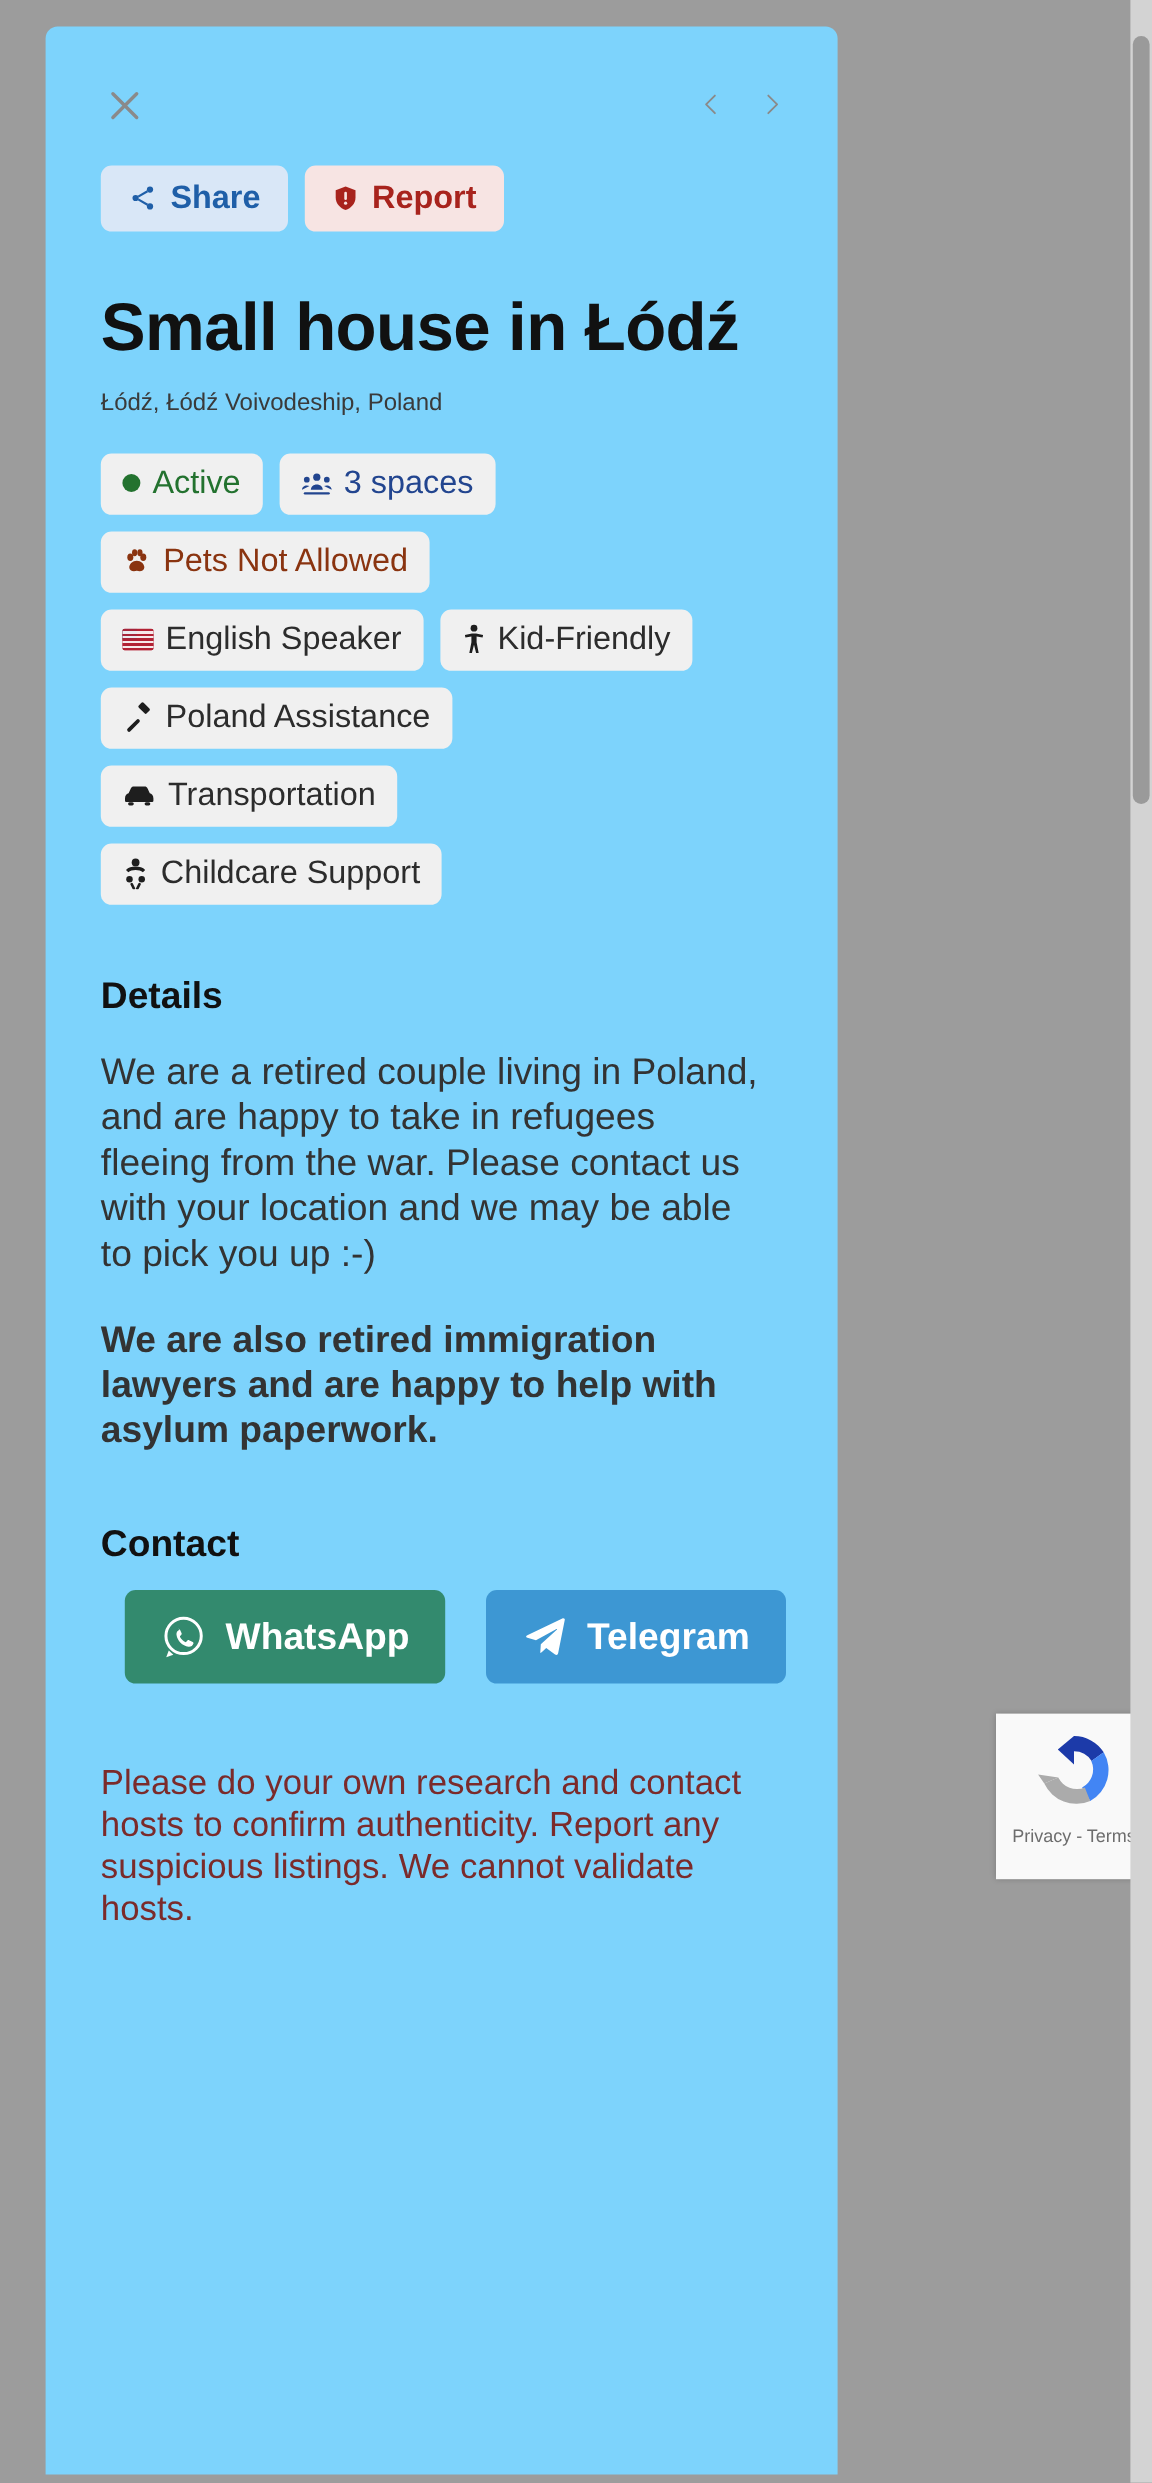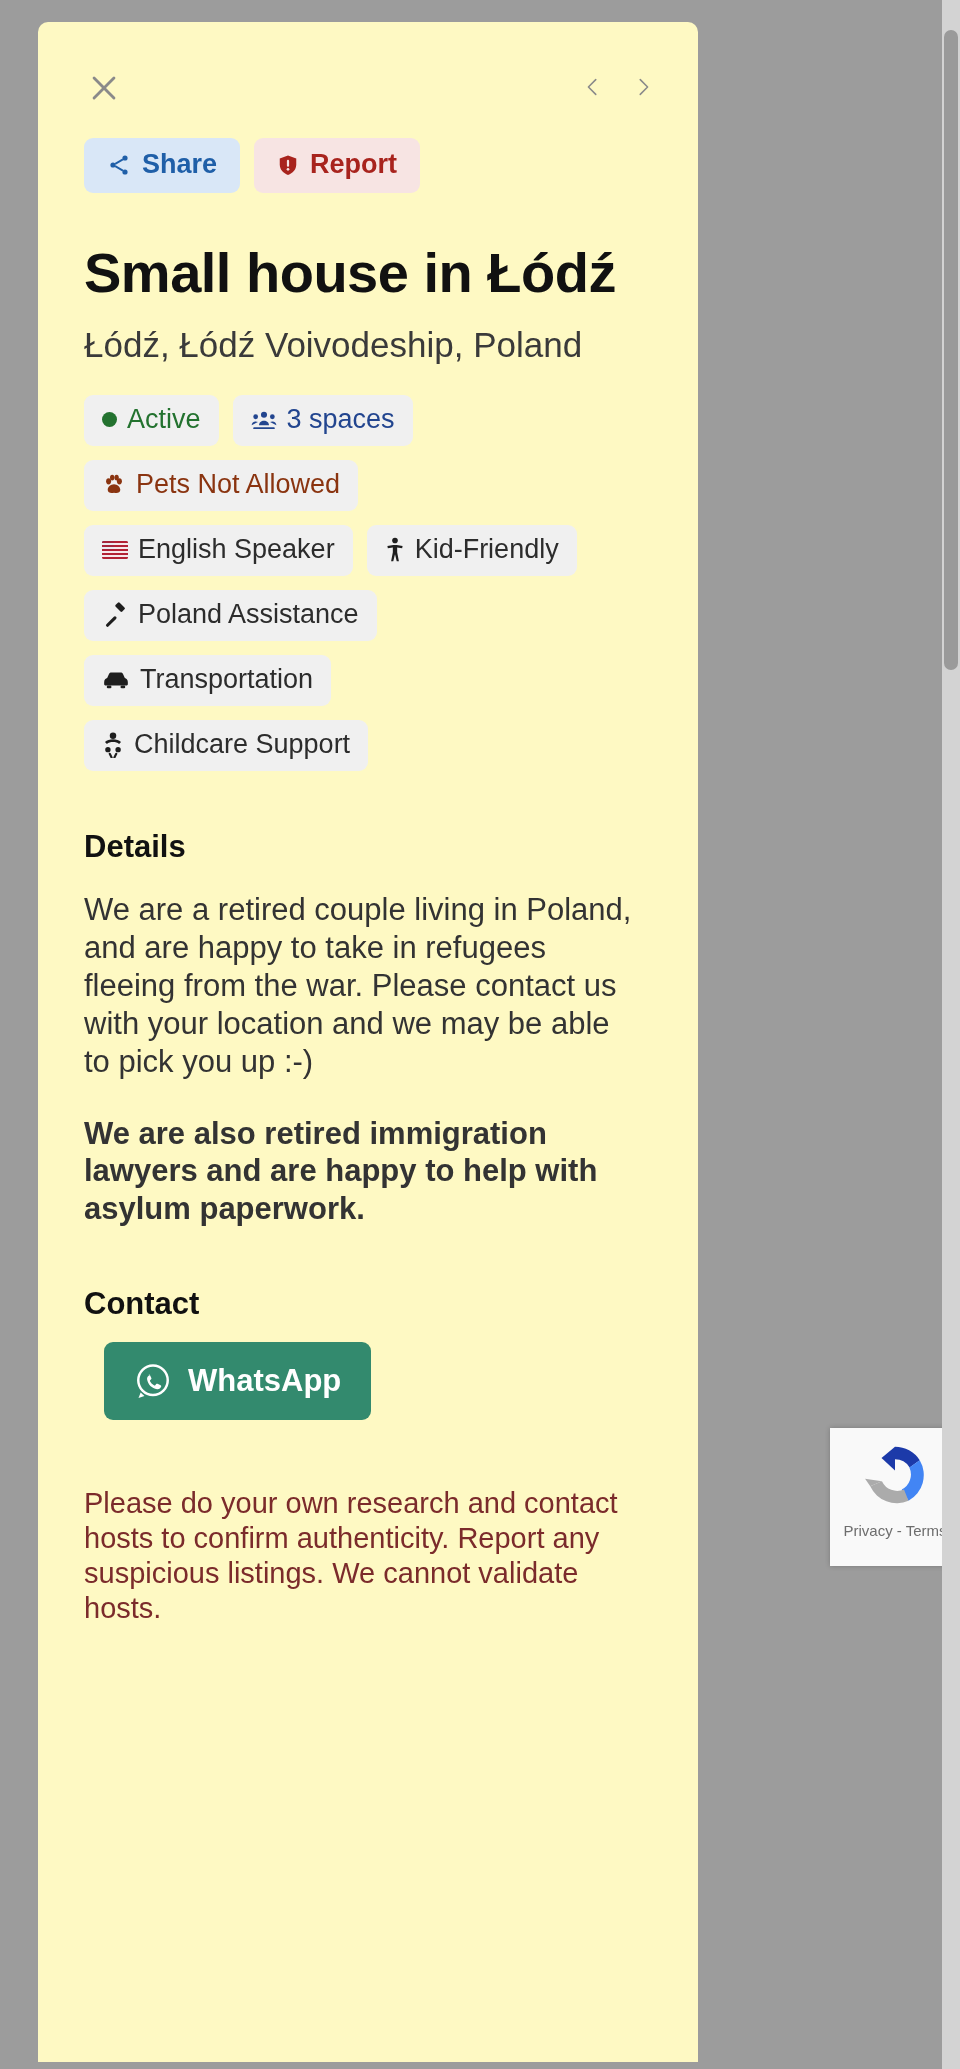--- a/index.html
+++ b/index.html
@@ -30,21 +30,21 @@
     background: #9a9a9a;
     border-radius: 7px;
   }
   
   .sheet {
     position: absolute;
     left: 38px;
     top: 22px;
     width: 660px;
     height: 2040px;
-    background: #fef9c3;
+    background: #7dd3fc;
     border-radius: 10px 10px 0 0;
     overflow: hidden;
   }
   
   .topbar {
     position: relative;
     height: 98px;
   }
   .close-btn {
     position: absolute;
@@ -99,21 +99,21 @@
     margin-top: 50px;
     font-size: 56px;
     font-weight: bold;
     letter-spacing: -0.5px;
     color: #111111;
     line-height: 1.08;
   }
   .subtitle {
     padding: 0 46px;
     margin-top: 22px;
-    font-size: 35px;
+    font-size: 20px;
     color: #3a3a3a;
   }
   
   .tags {
     padding: 0 46px;
     margin-top: 30px;
     display: flex;
     flex-wrap: wrap;
     gap: 14px 14px;
     max-width: 620px;
@@ -397,20 +397,28 @@
       <button class="contact-btn btn-whatsapp">
         <span class="chip-icon">
           <svg width="38" height="38" viewBox="0 0 32 32" fill="none">
             <circle cx="16" cy="15.4" r="12.4" stroke="#ffffff" stroke-width="2.1"></circle>
             <path d="M5.6 25.6 L3.8 30.4 L8.8 28.6 Z" fill="#ffffff"></path>
             <path d="M12.3 10.4 c.4-.1 .9 0 1.1 .5 l1.2 2.6 c.2 .4 .1 .8-.2 1.1 l-.8 .8 c-.2 .2-.3 .5-.1 .8 .8 1.5 2 2.7 3.6 3.5 .3 .1 .6 .1 .8-.2 l.8-.9 c.3-.3 .7-.4 1.1-.2 l2.6 1.2 c.4 .2 .6 .7 .5 1.1 -.4 1.5-1.9 2.5-3.5 2.3 -4.3-.6-7.8-4.1-8.4-8.4 -.2-1.6 .8-3.1 2.3-3.5 z" fill="#ffffff"></path>
           </svg>
         </span>
         <span>WhatsApp</span>
       </button>
+      <button class="contact-btn btn-telegram">
+        <span class="chip-icon">
+          <svg width="38" height="34" viewBox="0 0 32 28" fill="#ffffff">
+            <path d="M30 2.2 L25.4 25.4 c-.3 1.3-1.1 1.6-2.2 1 l-6.2-4.6 -3 2.9 c-.3 .3-.6 .6-1.2 .6 l.4-6.1 11.2-10.1 c.5-.4-.1-.7-.8-.3 L9.8 16.5 3.8 14.6 c-1.3-.4-1.3-1.3 .3-1.9 L28.3 1.1 c1.1-.4 2 .3 1.7 1.1 z"></path>
+          </svg>
+        </span>
+        <span>Telegram</span>
+      </button>
     </div>
 
     <p class="disclaimer">Please do your own research and contact hosts to confirm authenticity. Report any suspicious listings. We cannot validate hosts.</p>
 
   </div>
 
   <div class="recaptcha">
     <span class="recaptcha-logo">
       <svg width="72" height="72" viewBox="0 0 64 64">
         <path d="M32 6 a26 26 0 0 1 22 12 l-9 6.4 a15.4 15.4 0 0 0-13-7.2 V6 z" fill="#1c3aa9"></path>

